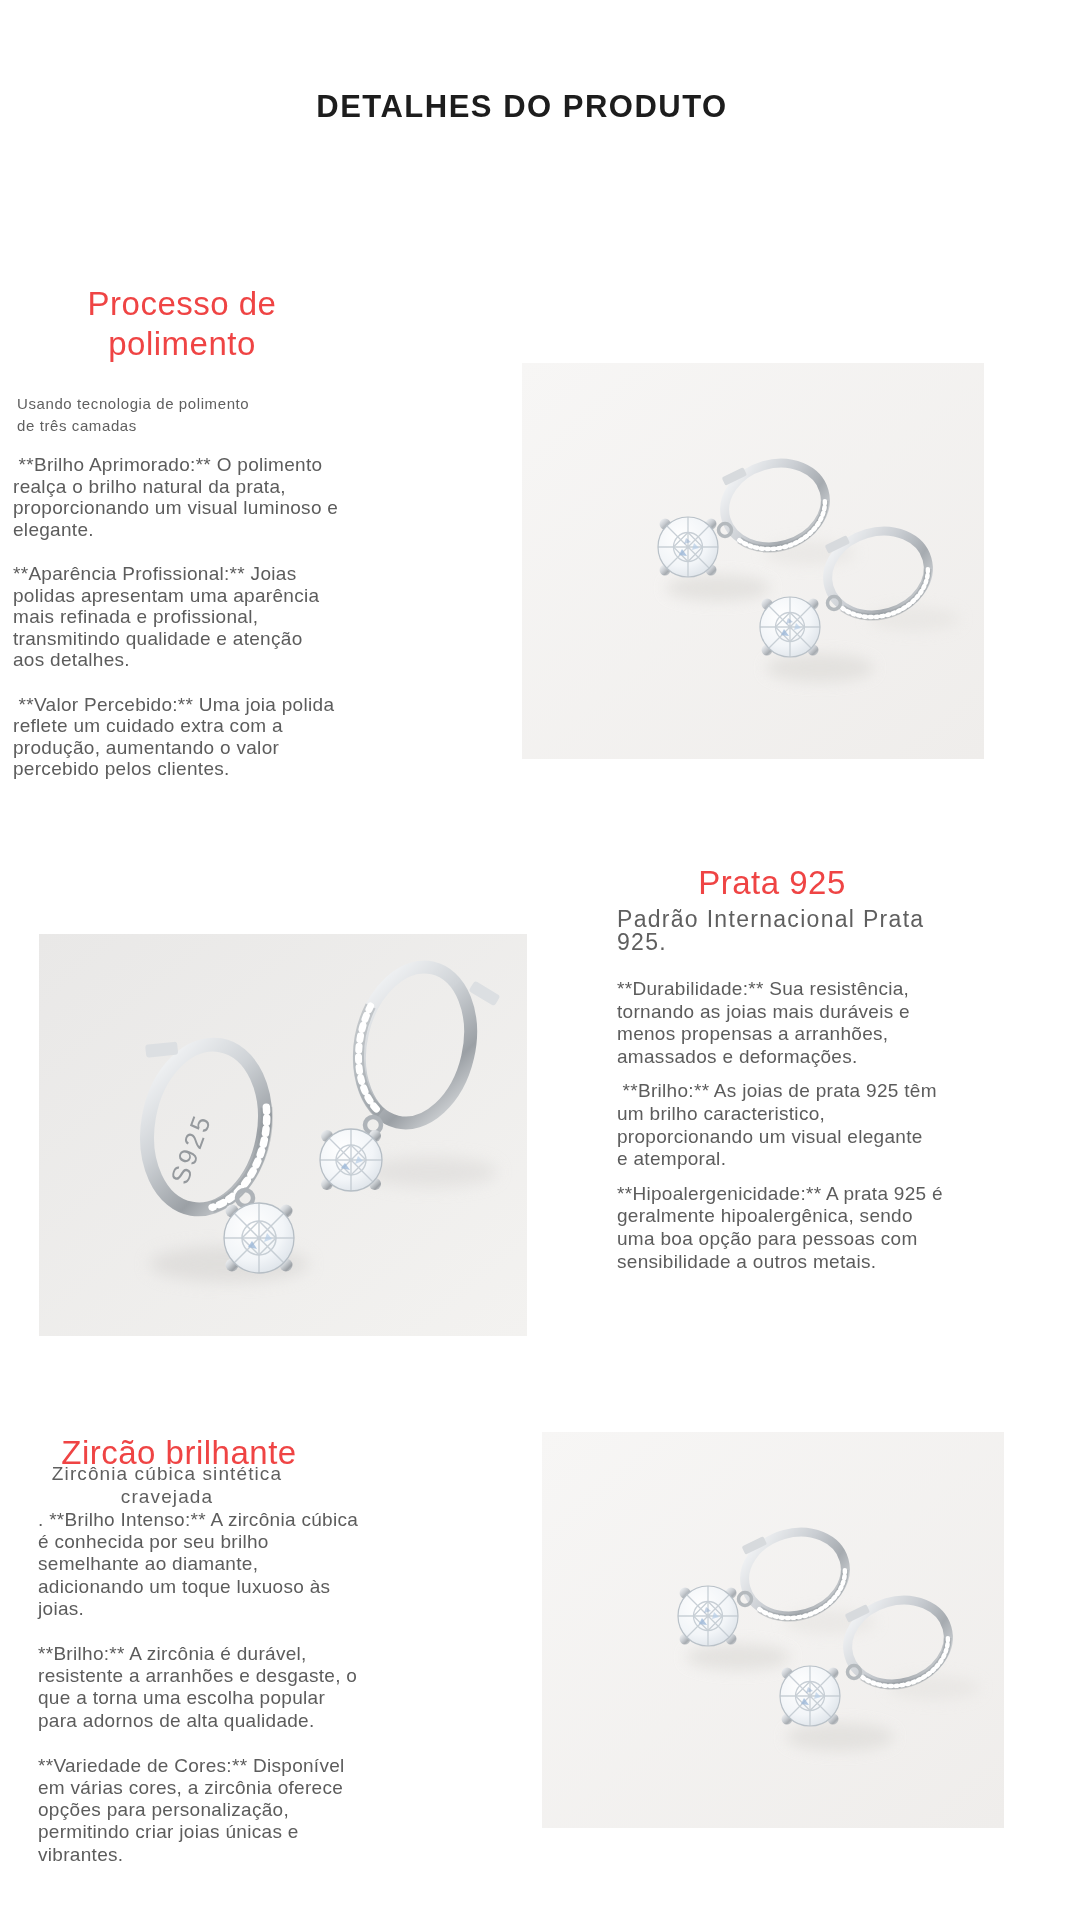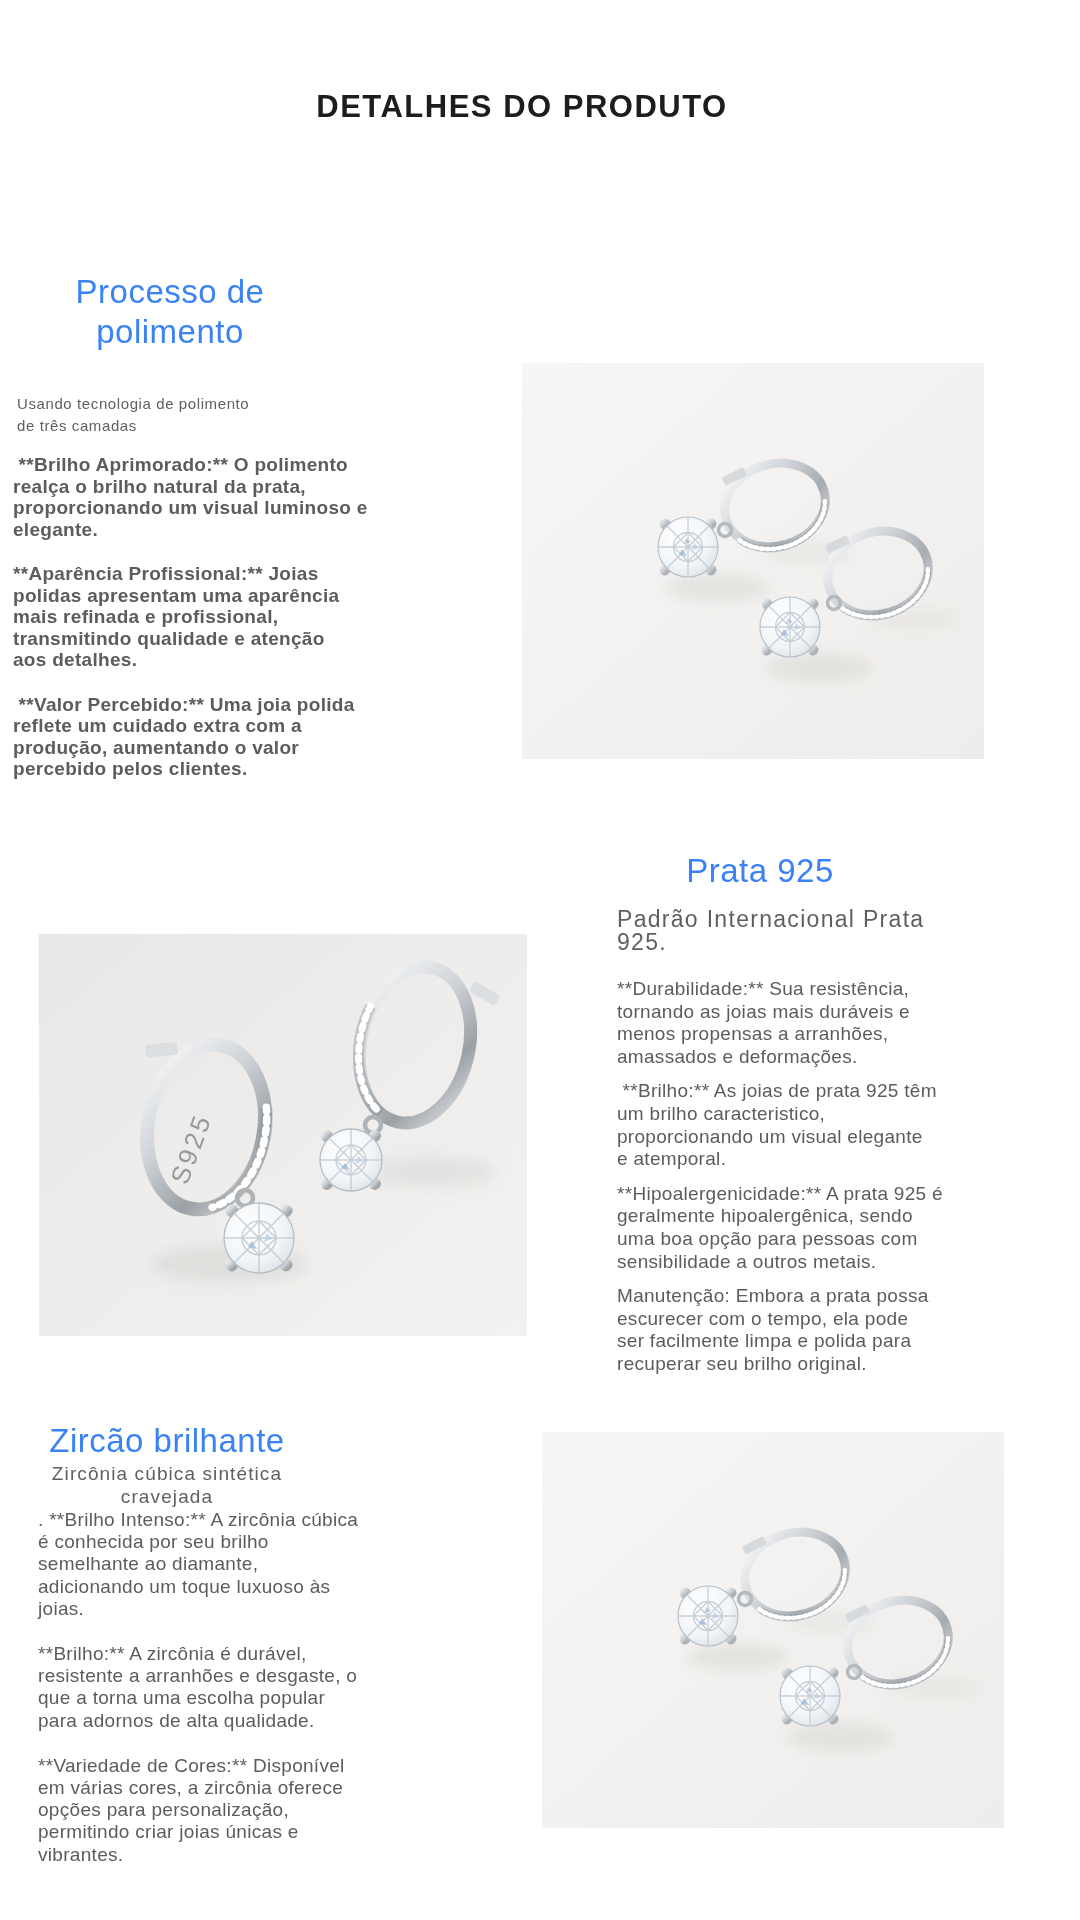--- a/index.html
+++ b/index.html
@@ -5,33 +5,33 @@
   html,body{margin:0;padding:0;background:#ffffff;}
   .page{
     position:relative;width:1080px;height:1920px;background:#ffffff;overflow:hidden;
     font-family:"Liberation Sans","DejaVu Sans",sans-serif;color:#5c5c5c;
   }
   .title{
     position:absolute;left:0;top:68px;width:986px;text-align:center;
     font-size:31px;font-weight:700;letter-spacing:1.5px;color:#1d1d1d;white-space:pre-wrap;padding-left:29px;
   }
   .h2{
-    position:absolute;font-size:33px;font-weight:300;color:#3b82f6;line-height:40px;
-    letter-spacing:0.5px;white-space:pre-wrap;margin:0;
+    position:absolute;font-size:33px;font-weight:300;color:#ef4444;line-height:40px;
+    letter-spacing:0.5px;white-space:pre-wrap;margin:12px;
   }
   .s1-h{left:10px;top:272px;width:320px;text-align:center;}
   .s2-h{left:590px;top:851px;width:340px;text-align:center;}
   .s3-h{left:28px;top:1421px;width:278px;text-align:center;}
   .sub{position:absolute;color:#5f5f5f;white-space:pre-wrap;margin:0;}
   .s1-sub{left:17px;top:393px;width:350px;font-size:15px;line-height:21.5px;letter-spacing:0.6px;}
   .s2-sub{left:617px;top:908px;width:350px;font-size:23px;line-height:23px;letter-spacing:1.3px;}
   .s3-sub{left:28px;top:1462px;width:278px;text-align:center;font-size:19px;line-height:23px;letter-spacing:1.1px;}
   .body{position:absolute;font-size:19px;letter-spacing:0.3px;color:#5c5c5c;}
   .body p{white-space:pre-wrap;margin:0;}
-  .s1-body{left:13px;top:454px;width:370px;line-height:21.5px;font-weight:bold;}
+  .s1-body{left:13px;top:454px;width:370px;line-height:21.5px;}
   .s1-body p{margin-bottom:23px;}
   .s2-body{left:617px;top:946px;width:370px;line-height:22.6px;margin-top:32px;}
   .s2-body p{margin-bottom:12px;}
   .s3-body{left:38px;top:1509px;width:380px;line-height:22.2px;}
   .s3-body p{margin-bottom:23px;}
   figure.photo{position:absolute;margin:0;padding:0;line-height:0;}
   .img1{left:522px;top:363px;width:462px;height:396px;}
   .img2{left:39px;top:934px;width:488px;height:402px;}
   .img3{left:542px;top:1432px;width:462px;height:396px;}
 </style>
@@ -154,24 +154,20 @@
 menos propensas a arranhões,
 amassados e deformações.</p>
       <p> **Brilho:** As joias de prata 925 têm
 um brilho caracteristico,
 proporcionando um visual elegante
 e atemporal.</p>
       <p>**Hipoalergenicidade:** A prata 925 é
 geralmente hipoalergênica, sendo
 uma boa opção para pessoas com
 sensibilidade a outros metais.</p>
-      <p>Manutenção: Embora a prata possa
-escurecer com o tempo, ela pode
-ser facilmente limpa e polida para
-recuperar seu brilho original.</p>
     </div>
 
     <figure class="photo img2">
       <svg width="488" height="402" viewBox="0 0 488 402" xmlns="http://www.w3.org/2000/svg">
         <defs>
           <linearGradient id="bgB" x1="0" y1="0" x2="1" y2="1">
             <stop offset="0" stop-color="#e9e8e7"></stop>
               <stop offset="1" stop-color="#f3f2f0"></stop>
           </linearGradient>
           <linearGradient id="metB" x1="0" y1="0" x2="1" y2="1">

